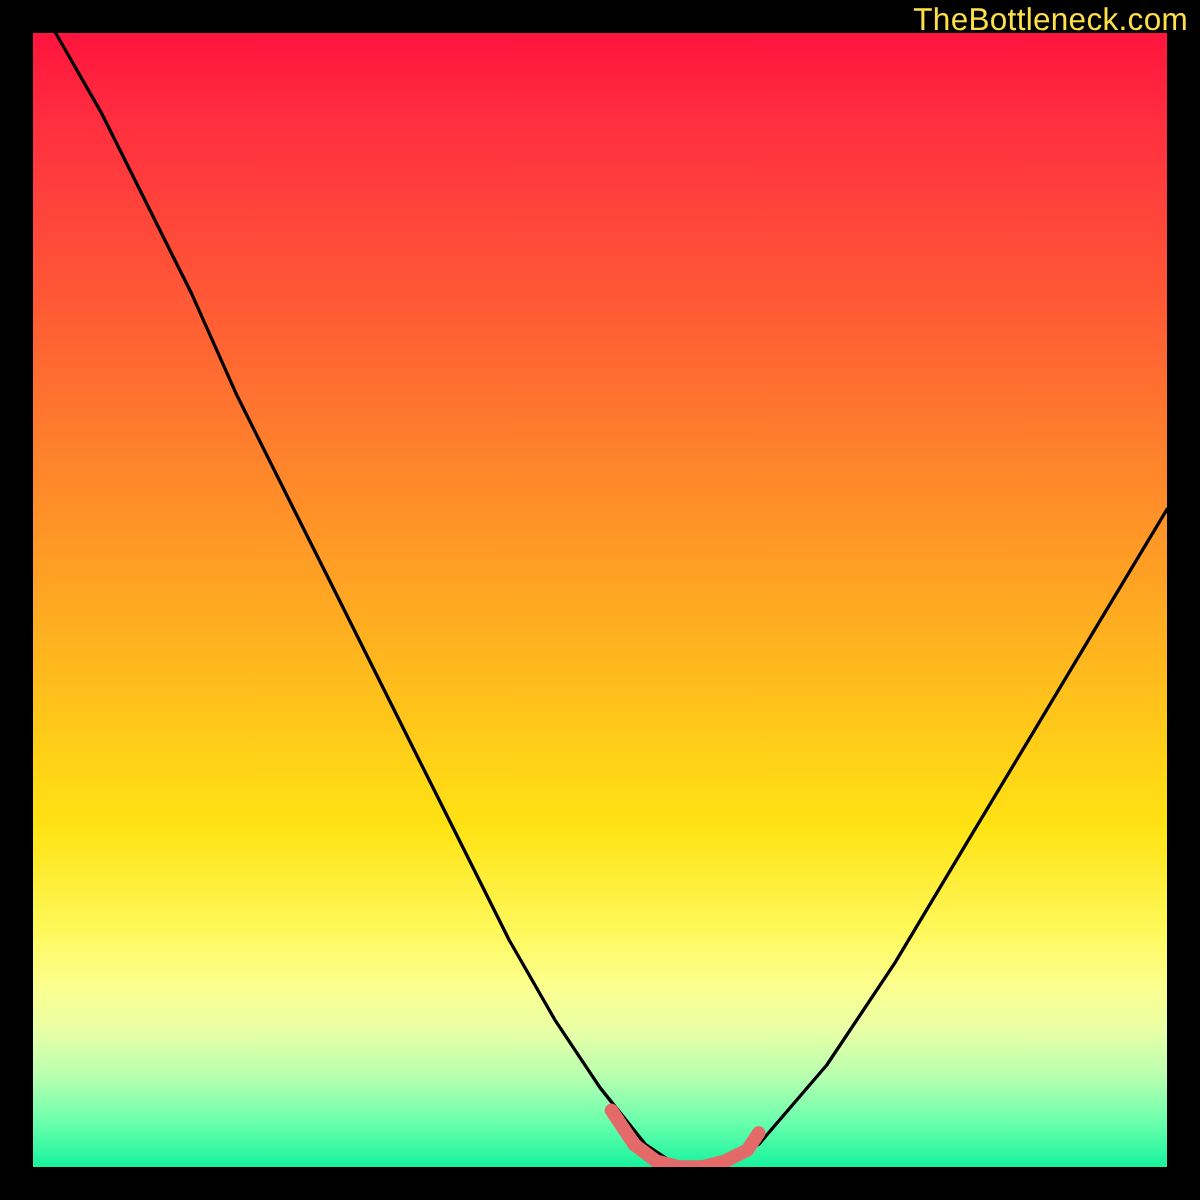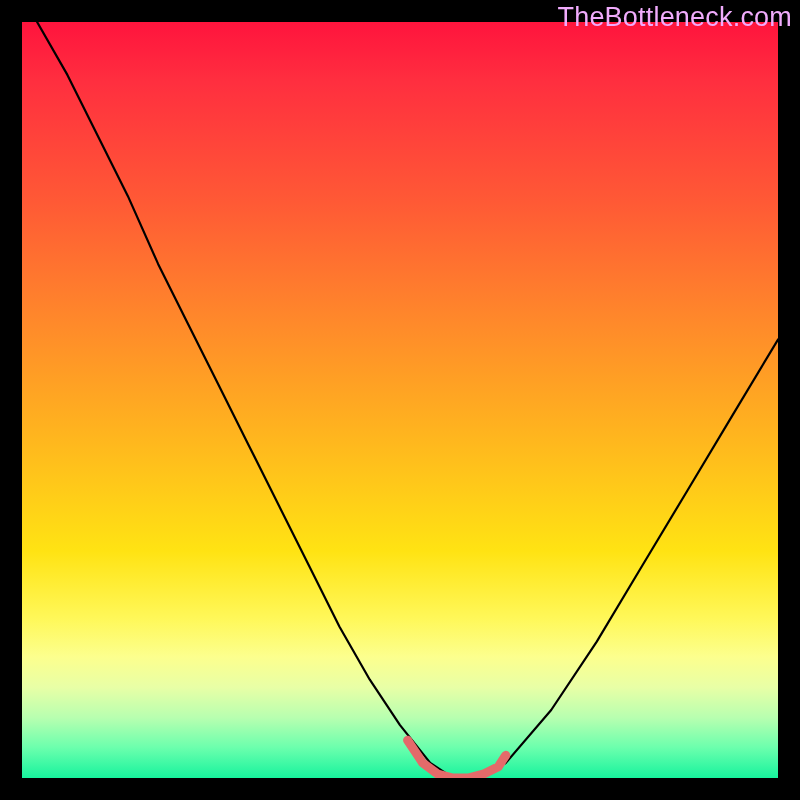--- a/index.html
+++ b/index.html
@@ -38,22 +38,22 @@
       #e8ffa6 88%,
       #b8ffb0 92%,
       #6bffad 96%,
       #17f39d 100%
     );
   }
   .watermark {
     position: absolute;
     top: 2px;
     right: 8px;
-    color: #f0abfc;
-    font-size: 27px;
+    color: #fde047;
+    font-size: 21px;
     letter-spacing: 0.2px;
     user-select: none;
   }
   svg.curve {
     position: absolute;
     left: 0;
     top: 0;
     width: 100%;
     height: 100%;
   }

